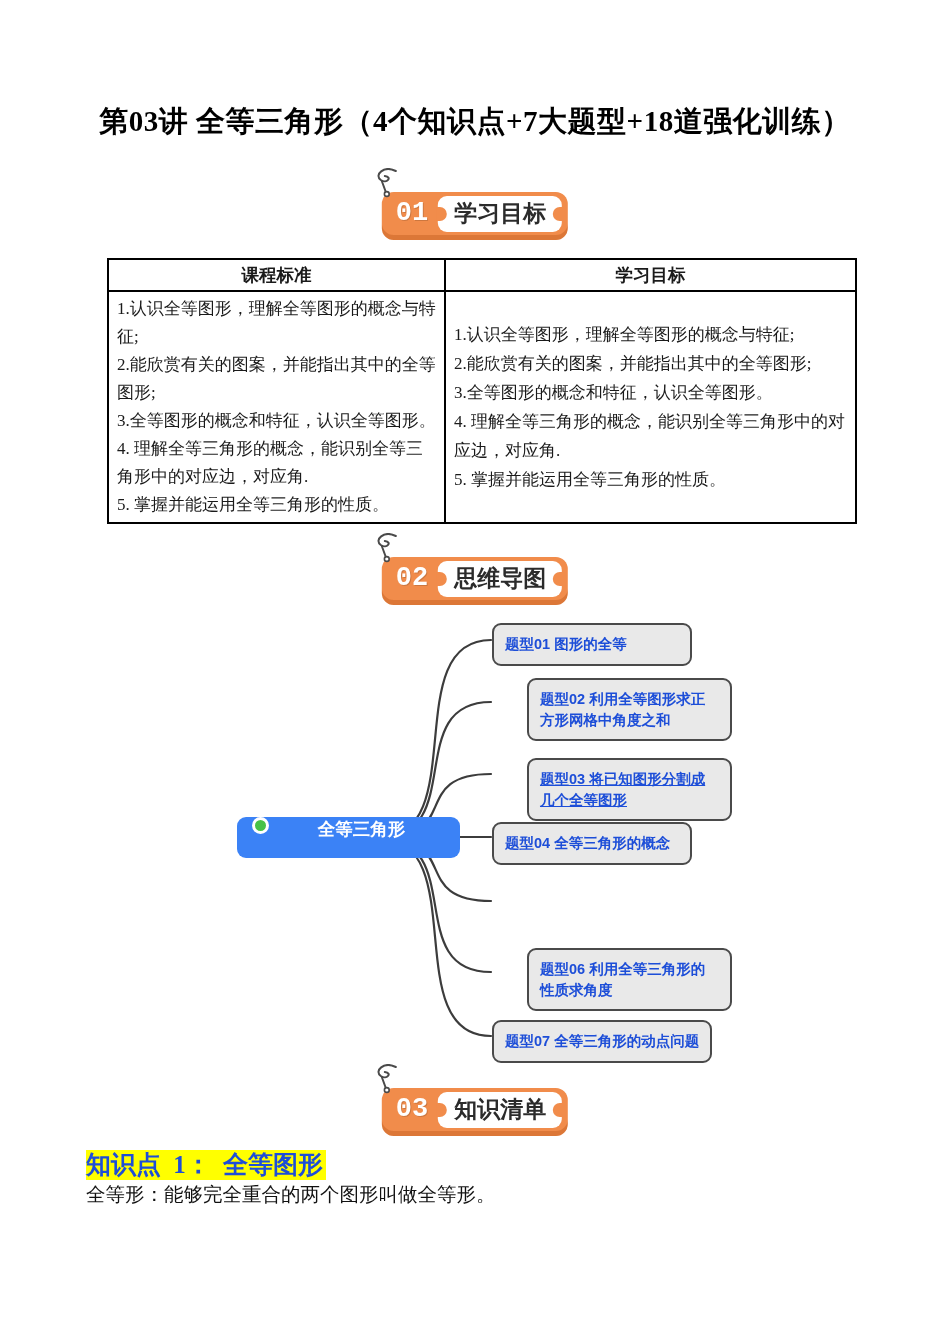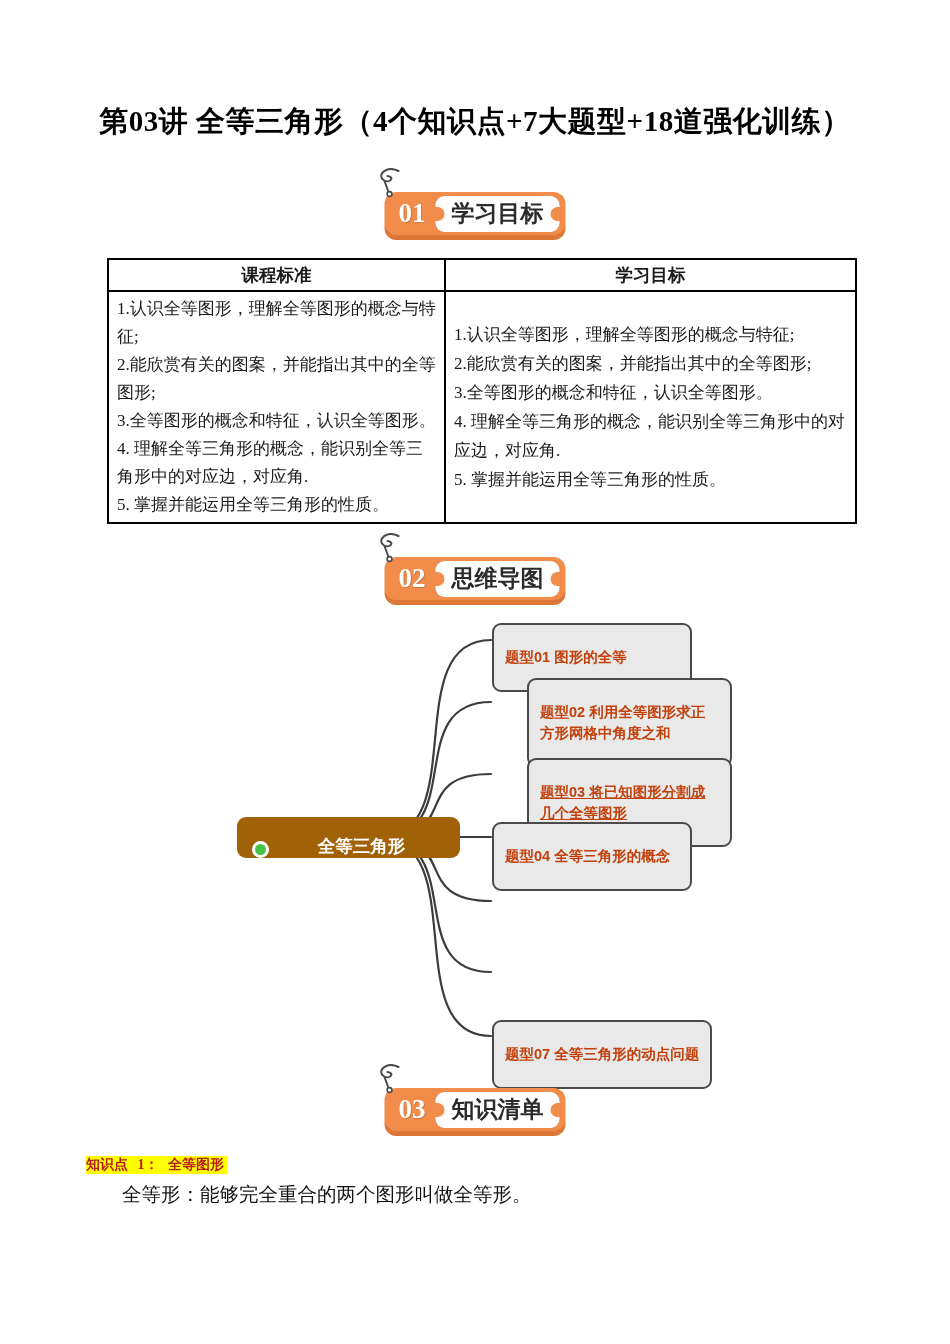--- a/index.html
+++ b/index.html
@@ -23,21 +23,21 @@
   }
   .badge-body {
     position:relative;
     display:inline-flex; align-items:center;
     background:#F18C4B;
     border-radius:12px;
     padding:4px 6px 8px 14px;
     box-shadow: inset 0 -5px 0 rgba(180,80,20,0.35);
   }
   .badge-num {
-    font-family:Liberation Serif, serif;
+    font-family:Liberation Mono, monospace;
     font-weight:bold; font-size:27px; color:#ffffff;
     margin-right:10px; line-height:1;
     text-shadow:1px 1px 0 rgba(0,0,0,0.15);
   }
   .badge-label-wrap {
     position:relative;
     background:#ffffff; border-radius:9px;
     padding:4px 16px;
   }
   .badge-label-wrap::before, .badge-label-wrap::after {
@@ -72,52 +72,52 @@
   .obj-table td p { line-height:28px; }
   .obj-table td.goal p { line-height:29px; }
 
   
   .mindmap { position:absolute; top:600px; left:0; width:950px; height:470px; }
   .mm-lines { position:absolute; top:0; left:0; }
   .mm-node {
     position:absolute; left:492px;
     background:#E9E9E9; border:2px solid #4A4A4A; border-radius:9px;
     font-family:"Liberation Sans","DejaVu Sans",sans-serif;
-    font-weight:bold; font-size:14.5px; color:#c2410c;
-    padding:22px 11px; line-height:1.42;
+    font-weight:bold; font-size:14.5px; color:#1d4ed8;
+    padding:9px 11px; line-height:1.42;
   }
   .mm-node.single { white-space:nowrap; min-width:200px; }
   .mm-node.multi { width:205px;margin-left:35px; }
   .mm-root {
     position:absolute; left:237px; top:217px; width:223px; height:41px;
-    background:#a16207; border-radius:9px;
-    display:flex; align-items:flex-end;gap:8px;
+    background:#3b82f6; border-radius:9px;
+    display:flex; align-items:flex-start;gap:8px;
   }
   .mm-root-dot {
     width:17px; height:17px; border-radius:50%;
     background:#47C248; border:3px solid #ffffff;
     margin-left:15px; flex:0 0 auto;
   }
   .mm-root-label {
     flex:1; text-align:center;
     font-family:"Liberation Sans","DejaVu Sans",sans-serif;
     font-weight:bold; font-size:17.5px; color:#ffffff;
     padding-right:14px;
   }
 
   
   .kp-line { position:absolute; top:1152px; left:86px; }
   .kp-highlight {
-    background:#FFFF00; color:#b91c1c; font-weight:bold;
-    font-size:14px; padding:1px 3px 2px 0; line-height:26px;
+    background:#FFFF00; color:#1d4ed8; font-weight:bold;
+    font-size:25px; padding:1px 3px 2px 0; line-height:26px;
     word-spacing:6px;
   }
   .kp-body {
     position:absolute; top:1181px; left:86px;
-    font-size:19.5px; color:#111; line-height:28px;margin-left:36px;
+    font-size:19.5px; color:#111; line-height:28px;
   }
 </style>
 </head>
 <body>
 
 <div class="page">
 
   <h1 class="doc-title">第03讲 全等三角形（4个知识点+7大题型+18道强化训练）</h1>
 
   <div class="badge" style="top:192px;">
@@ -189,20 +189,21 @@
         <path d="M385 238 C460 239, 410 301, 491 301"></path>
         <path d="M380 238 C468 240, 402 372, 491 372"></path>
         <path d="M380 238 C472 240, 398 436, 491 436"></path>
       </g>
     </svg>
 
     <div class="mm-node single" style="top:23px;">题型01 图形的全等</div>
     <div class="mm-node multi" style="top:78px;">题型02 利用全等图形求正方形网格中角度之和</div>
     <div class="mm-node multi" style="top:158px;text-decoration:underline;">题型03 将已知图形分割成几个全等图形</div>
     <div class="mm-node single" style="top:222px;">题型04 全等三角形的概念</div>
+    <div class="mm-node multi" style="top:348px;">题型06 利用全等三角形的性质求角度</div>
     <div class="mm-node single" style="top:420px;">题型07 全等三角形的动点问题</div>
 
     <div class="mm-root">
       <span class="mm-root-dot"></span>
       <span class="mm-root-label">全等三角形</span>
     </div>
   </div>
 
   <div class="badge" style="top:1088px;">
     <div class="badge-body">

